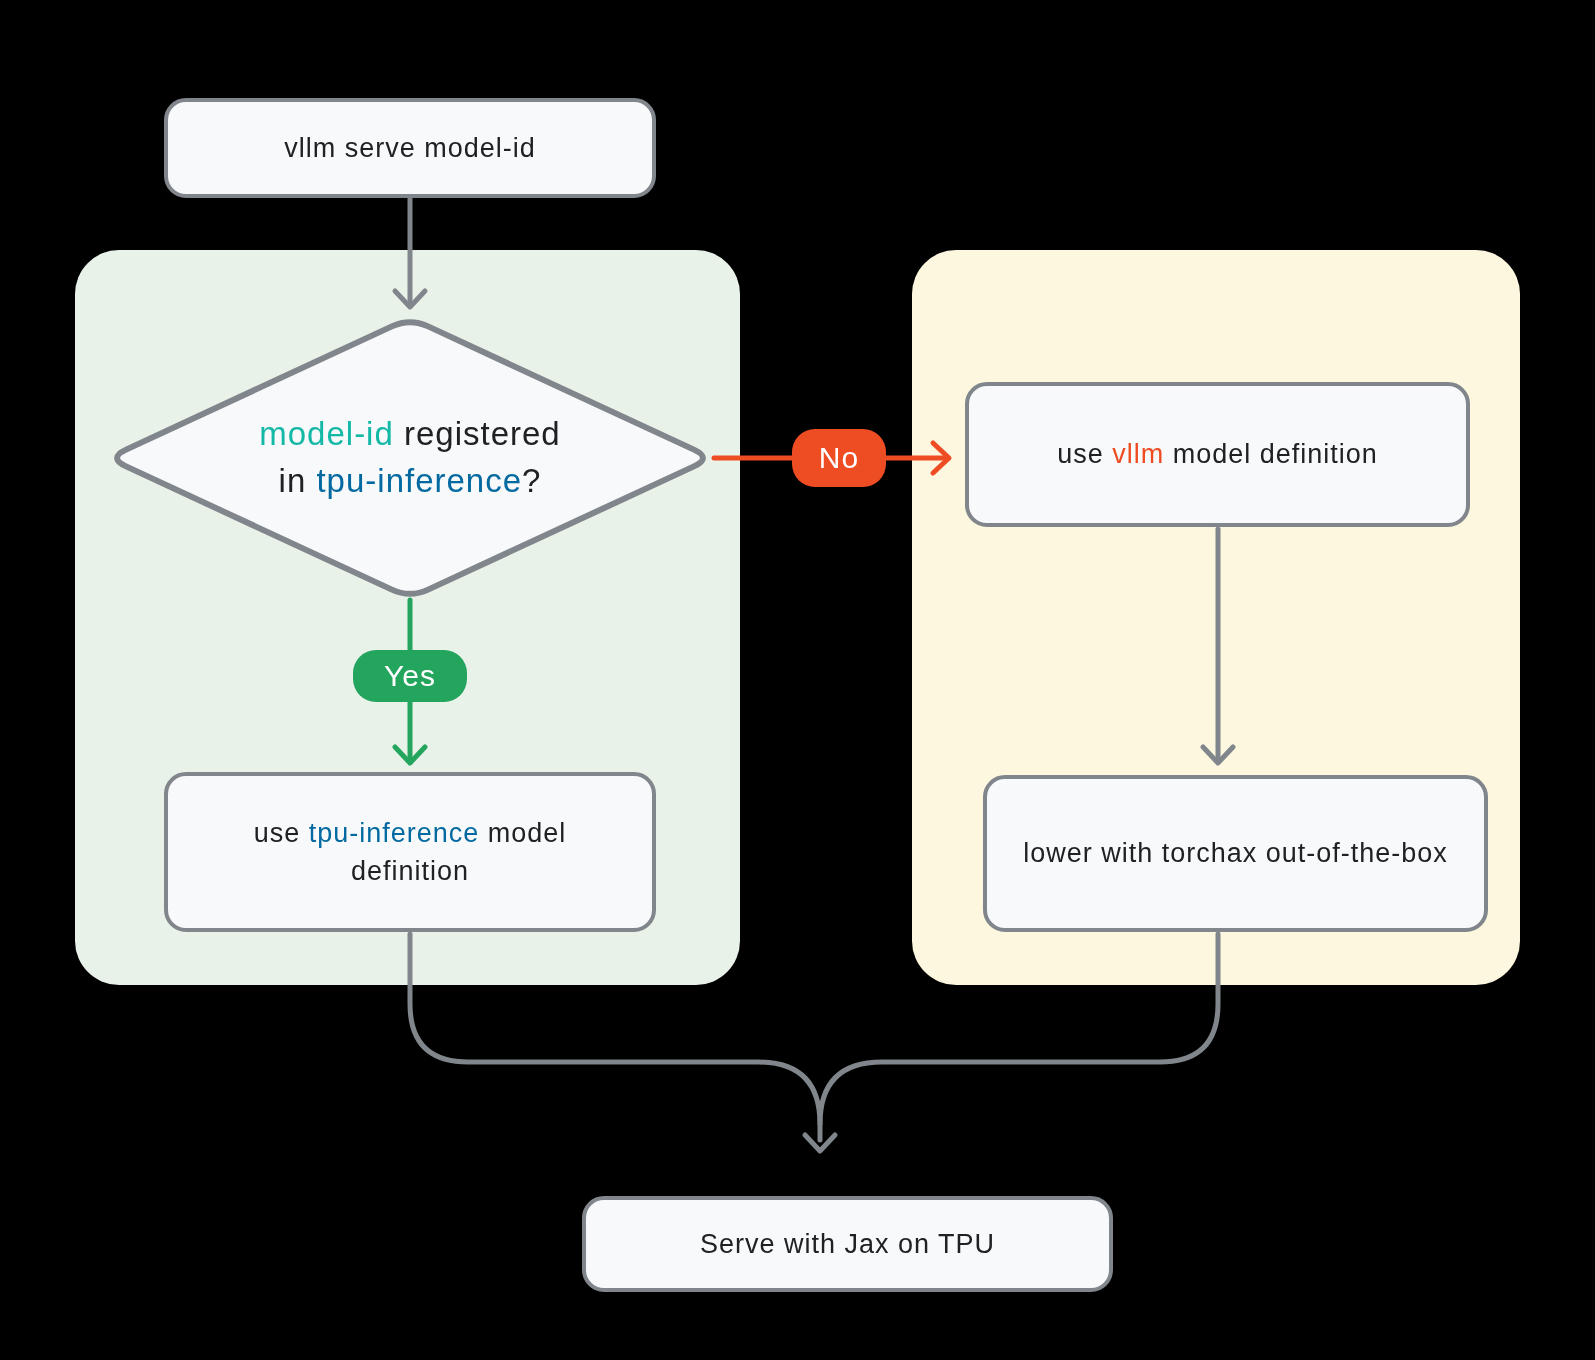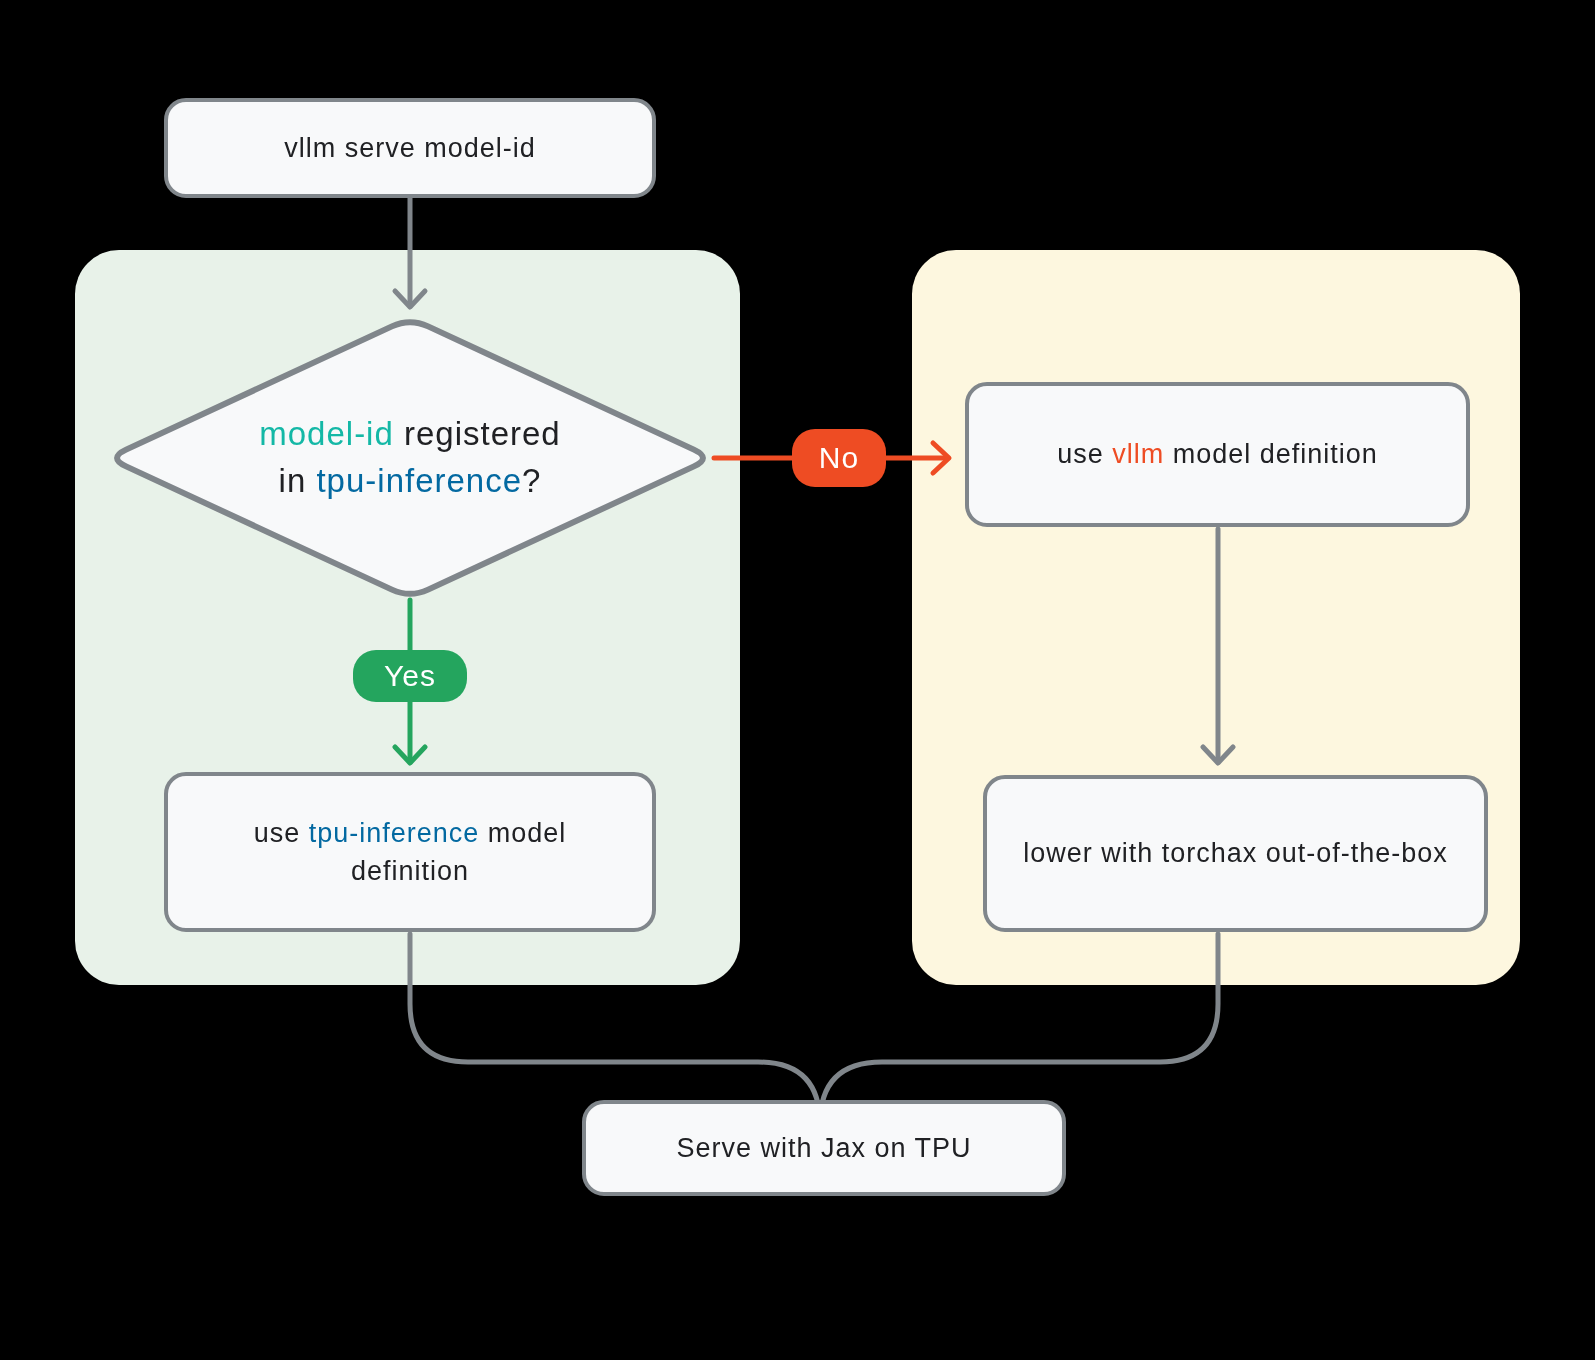--- a/index.html
+++ b/index.html
@@ -17,21 +17,21 @@
     position:absolute; z-index:3; box-sizing:border-box;
     background:#f8f9fa; border:4px solid #80868b; border-radius:22px;
     display:flex; align-items:center; justify-content:center; text-align:center;
     color:#202124; font-size:27px; font-weight:500; letter-spacing:1px; line-height:1.42;
     padding:8px 24px;
   }
   .node-start   { left:164px; top:98px;   width:492px; height:100px; }
   .node-tpu     { left:164px; top:772px;  width:492px; height:160px; }
   .node-vllm    { left:965px; top:382px;  width:505px; height:145px; }
   .node-torchax { left:965px; top:775px;  width:505px; height:157px;margin-left:18px; }
-  .node-serve   { left:582px; top:1100px; width:484px; height:96px;  }
+  .node-serve   { left:582px; top:1196px; width:531px; height:96px;  }
 
   .decision-text {
     position:absolute; z-index:3; left:170px; top:411px; width:480px;
     text-align:center; color:#202124; font-size:33px; font-weight:500;
     letter-spacing:1px; line-height:1.42;
   }
 
   .badge {
     position:absolute; z-index:4; display:flex; align-items:center; justify-content:center;
     color:#ffffff; font-size:30px; font-weight:500; letter-spacing:1px; border-radius:23px;

